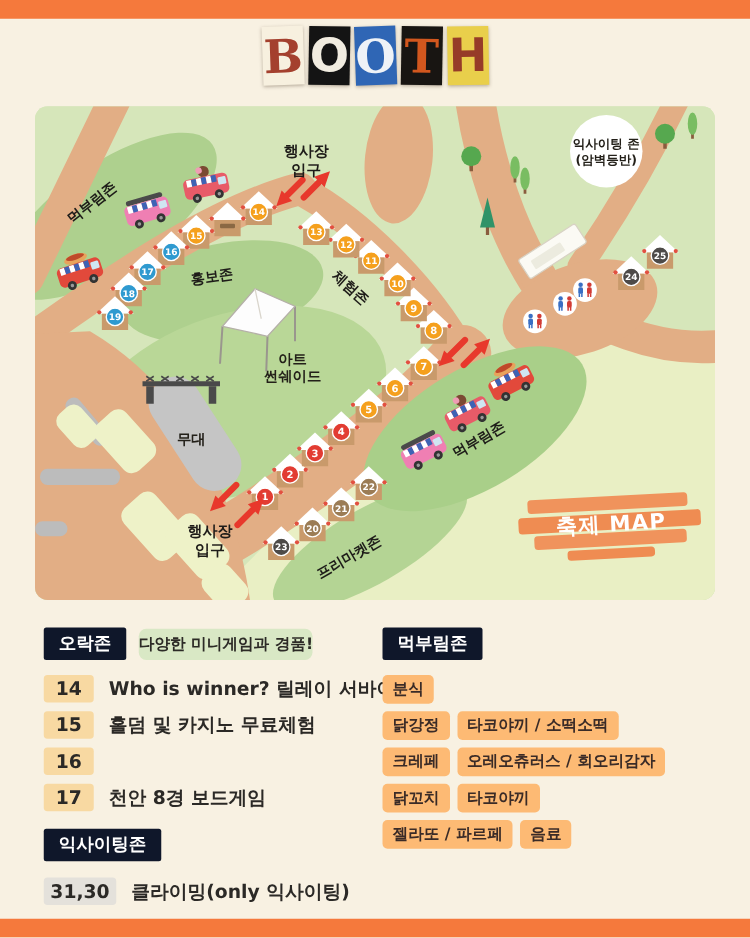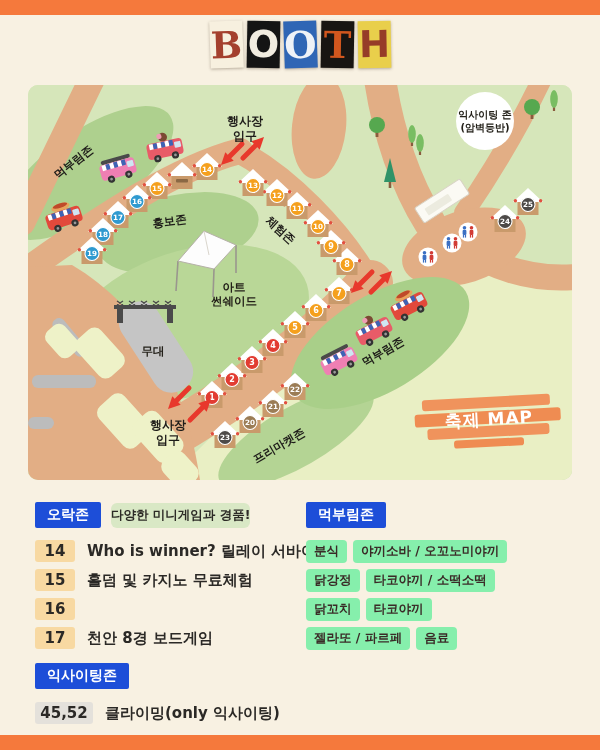--- a/index.html
+++ b/index.html
@@ -25,35 +25,35 @@
   .entr{font-weight:bold;fill:#1e1c19;font-size:12px;text-anchor:middle;}
   .circ-t{font-weight:bold;fill:#232019;font-size:10px;text-anchor:middle;}
   .small-lab{font-weight:bold;fill:#232019;font-size:11.5px;text-anchor:middle;}
   .stamp-t{font-weight:bold;fill:#ffffff;font-size:17px;text-anchor:middle;letter-spacing:1px;}
 
   
   .legend{position:absolute;color:#2b2926;}
   .legend-left{left:35px;top:502px;width:268px;}
   .legend-right{left:306px;top:502px;width:276px;}
   .badge-row{display:flex;gap:10px;align-items:center;}
-  .badge-orange{background:#1d4ed8;color:#fff;font-weight:bold;font-size:14px;
+  .badge-orange{background:#0f172a;color:#fff;font-weight:bold;font-size:14px;
                 padding:4px 12px;border-radius:2px;white-space:nowrap;}
   .badge-green{background:#d9e8c5;color:#2c2a26;font-weight:bold;font-size:12.5px;
                padding:4px 0;border-radius:6px;white-space:nowrap;}
   .item-row{display:flex;gap:12px;align-items:center;margin-bottom:7px;}
   .num-badge{background:#f8d9a2;min-width:34px;text-align:center;font-weight:bold;
              font-size:15px;padding:2px 3px;border-radius:3px;}
   .num-badge.gray{background:#e4e1db;min-width:52px;}
   .item-text{font-size:15px;font-weight:600;white-space:nowrap;}
   .items{margin-top:12px;}
   .exciting-head{margin-top:14px;}
   .exciting-item{margin-top:13px;}
   .food-rows{margin-top:12px;}
   .food-row{display:flex;gap:6px;margin-bottom:6px;}
-  .badge-pink{background:#86efac;color:#3a2b27;font-weight:bold;font-size:12.5px;
+  .badge-pink{background:#fdba74;color:#3a2b27;font-weight:bold;font-size:12.5px;
               padding:3px 8px;border-radius:4px;white-space:nowrap;}
 </style>
 </head>
 <body>
 
 <div class="bar top"></div>
 <div class="bar bottom"></div>
 
 <div class="title" id="title-box">
     <span class="tile serif" style="background: rgb(247, 240, 223); color: rgb(164, 64, 46); transform: rotate(-2deg);">B</span>
@@ -566,39 +566,42 @@
       </div>
       <div class="item-row">
         <span class="num-badge">17</span>
         <span class="item-text">천안 8경 보드게임</span>
       </div>
     </div>
   <div class="badge-row exciting-head">
     <span class="badge-orange">익사이팅존</span>
   </div>
   <div class="item-row exciting-item">
-    <span class="num-badge gray">45,52</span>
+    <span class="num-badge gray">31,30</span>
     <span class="item-text">클라이밍(only 익사이팅)</span>
   </div>
 </div>
 
 <div class="legend legend-right">
   <div class="badge-row">
     <span class="badge-orange">먹부림존</span>
   </div>
   <div class="food-rows" id="food-rows">
       <div class="food-row">
         <span class="badge-pink">분식</span>
-        <span class="badge-pink">야끼소바 / 오꼬노미야끼</span>
       </div>
       <div class="food-row">
         <span class="badge-pink">닭강정</span>
         <span class="badge-pink">타코야끼 / 소떡소떡</span>
       </div>
       <div class="food-row">
+        <span class="badge-pink">크레페</span>
+        <span class="badge-pink">오레오츄러스 / 회오리감자</span>
+      </div>
+      <div class="food-row">
         <span class="badge-pink">닭꼬치</span>
         <span class="badge-pink">타코야끼</span>
       </div>
       <div class="food-row">
         <span class="badge-pink">젤라또 / 파르페</span>
         <span class="badge-pink">음료</span>
       </div>
     </div>
 </div>
 

